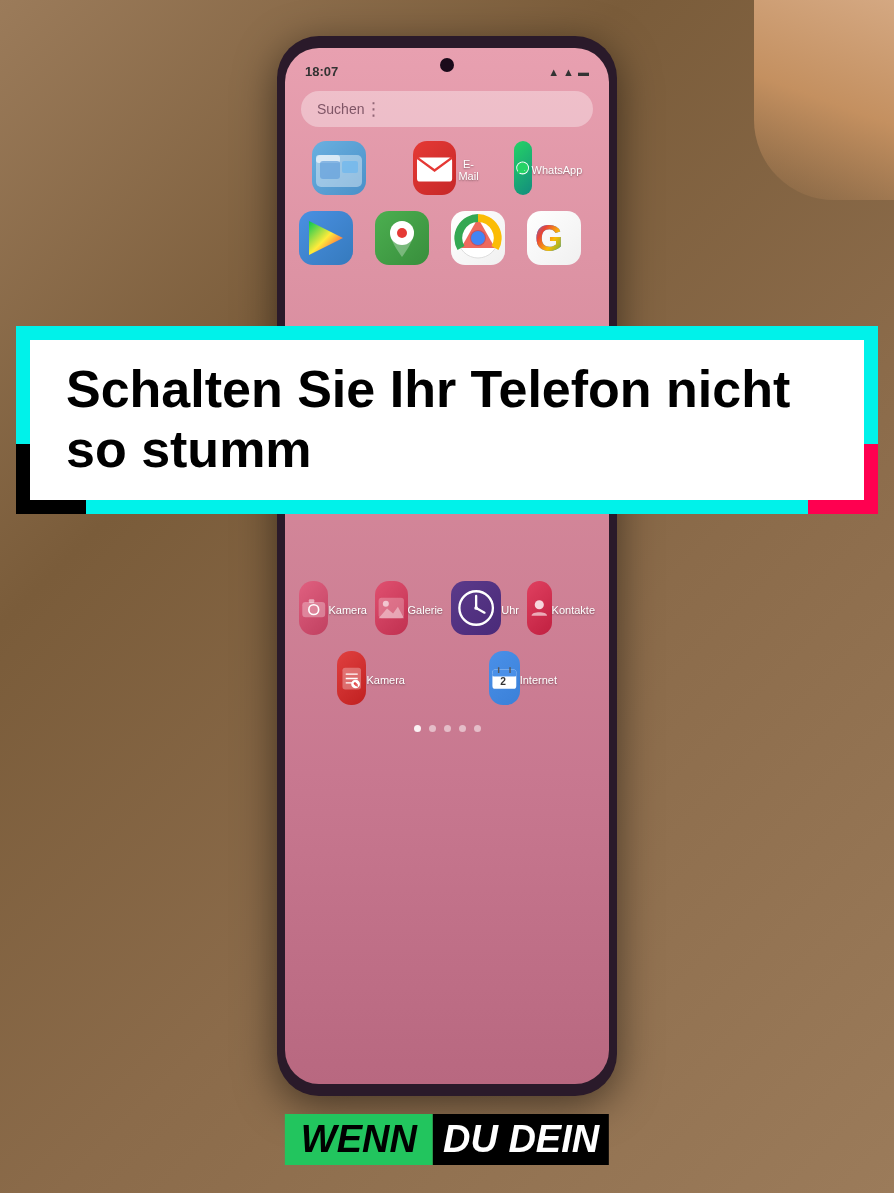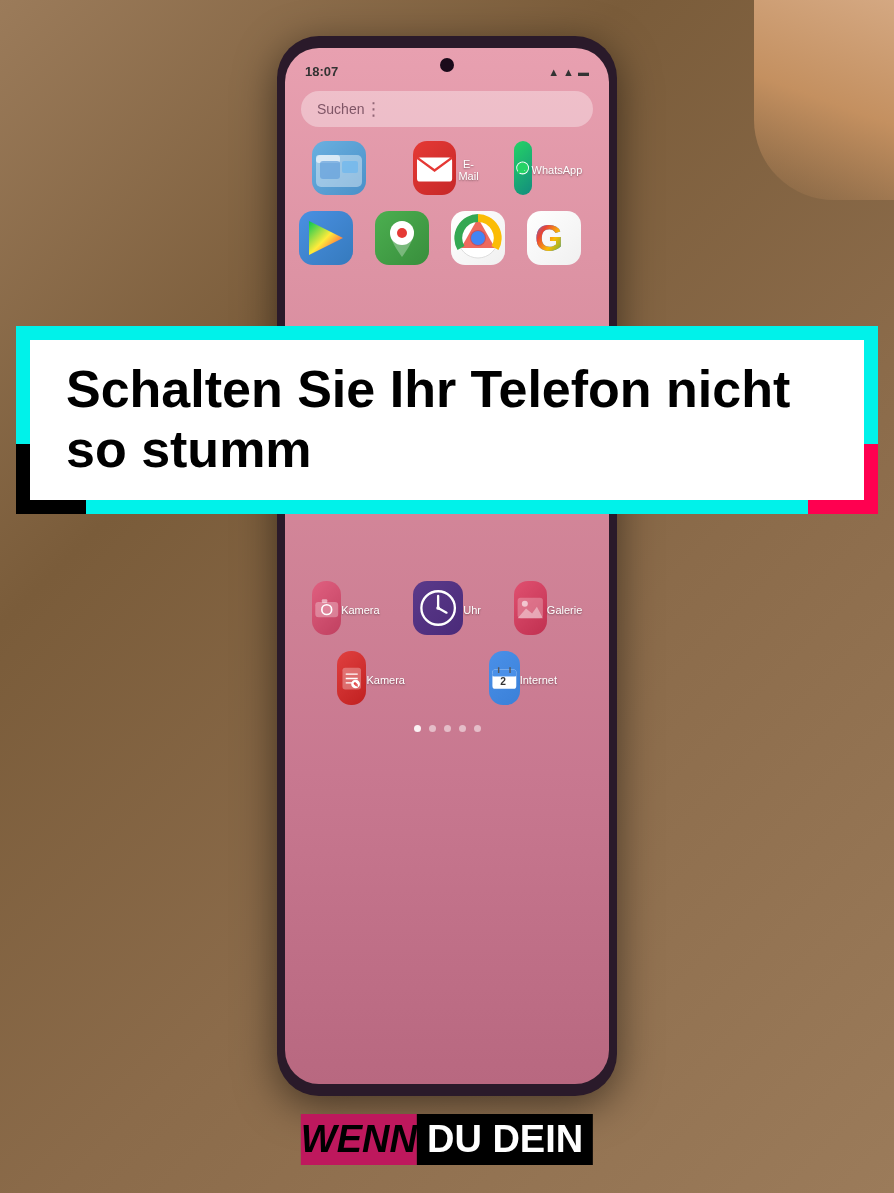--- a/index.html
+++ b/index.html
@@ -353,42 +353,51 @@
             <svg viewBox="0 0 54 54" class="svg-icon">
                 <rect x="6" y="16" width="42" height="28" rx="6" fill="rgba(255,255,255,0.3)"></rect>
                 <circle cx="27" cy="30" r="9" fill="none" stroke="white" stroke-width="3"></circle>
                 <rect x="18" y="11" width="10" height="7" rx="2" fill="rgba(255,255,255,0.5)"></rect>
               </svg>
           </div>
           <span class="app-label">Kamera</span>
         </div>
 
         <div class="app-icon">
+          <div class="app-icon-img icon-gallery">
+            <svg viewBox="0 0 54 54" class="svg-icon">
+                <rect x="6" y="10" width="42" height="34" rx="5" fill="rgba(255,255,255,0.25)"></rect>
+                <circle cx="18" cy="20" r="5" fill="rgba(255,255,255,0.6)"></circle>
+                <polygon points="6,44 20,28 30,36 38,25 48,44" fill="rgba(255,255,255,0.4)"></polygon>
+              </svg>
+          </div>
+          <span class="app-label">Galerie</span>
+        </div>
+
+        <div class="app-icon">
           <div class="app-icon-img icon-clock">
             <svg viewBox="0 0 54 54" class="svg-icon">
                 <circle cx="27" cy="27" r="18" fill="none" stroke="white" stroke-width="2.5"></circle>
                 <line x1="27" y1="27" x2="27" y2="14" stroke="white" stroke-width="2.5" stroke-linecap="round"></line>
                 <line x1="27" y1="27" x2="36" y2="32" stroke="white" stroke-width="2.5" stroke-linecap="round"></line>
                 <circle cx="27" cy="27" r="2" fill="white"></circle>
               </svg>
           </div>
           <span class="app-label">Uhr</span>
         </div>
 
         <div class="app-icon">
-          <div class="app-icon-img icon-gallery">
-            <svg viewBox="0 0 54 54" class="svg-icon">
-                <rect x="6" y="10" width="42" height="34" rx="5" fill="rgba(255,255,255,0.25)"></rect>
-                <circle cx="18" cy="20" r="5" fill="rgba(255,255,255,0.6)"></circle>
-                <polygon points="6,44 20,28 30,36 38,25 48,44" fill="rgba(255,255,255,0.4)"></polygon>
-              </svg>
-          </div>
-          <span class="app-label">Galerie</span>
-        </div>
-
+          <div class="app-icon-img icon-contacts">
+            <svg viewBox="0 0 54 54" class="svg-icon">
+                <circle cx="27" cy="20" r="10" fill="rgba(255,255,255,0.8)"></circle>
+                <path d="M10 44 C10 34 44 34 44 44" fill="rgba(255,255,255,0.6)"></path>
+              </svg>
+          </div>
+          <span class="app-label">Kontakte</span>
+        </div>
       </div>
 
       <div class="app-row">
 
         <div class="app-icon">
           <div class="app-icon-img icon-notes">
             <svg viewBox="0 0 54 54" class="svg-icon">
                 <rect x="10" y="8" width="34" height="40" rx="5" fill="rgba(255,255,255,0.3)"></rect>
                 <line x1="16" y1="20" x2="38" y2="20" stroke="white" stroke-width="2.5"></line>
                 <line x1="16" y1="28" x2="38" y2="28" stroke="white" stroke-width="2.5"></line>
@@ -435,15 +444,15 @@
   <div style="position: absolute; bottom: -14px; right: -14px; width: 70px; height: 70px; background: #ff0050; z-index: 0;"></div>
 
   <div style="position: absolute; bottom: -14px; left: -14px; width: 70px; height: 70px; background: #000; z-index: 0;"></div>
 
   <div class="tiktok-white-box">
     <p class="tiktok-text">Schalten Sie Ihr Telefon nicht so stumm</p>
   </div>
 </div>
 
 <div style="position: absolute; bottom: 28px; left: 50%; transform: translateX(-50%); display: flex; z-index: 30;">
-  <span style="background: #be185d; color: #000; font-size: 38px; font-weight: 900; font-style: italic; padding: 4px 0; font-family: Arial Black, Arial, sans-serif;">WENN</span>
-  <span style="background: #000; color: #fff; font-size: 38px; font-weight: 900; padding: 4px 10px; font-family: Arial Black, Arial, sans-serif;"> DU DEIN</span>
+  <span style="background: #22c55e; color: #000; font-size: 38px; font-weight: 900; font-style: italic; padding: 4px 16px; font-family: Arial Black, Arial, sans-serif;">WENN</span>
+  <span style="background: #000; color: #fff; font-size: 38px; font-weight: 900; font-style: italic; padding: 4px 10px; font-family: Arial Black, Arial, sans-serif;"> DU DEIN</span>
 </div>
 
 </body></html>

